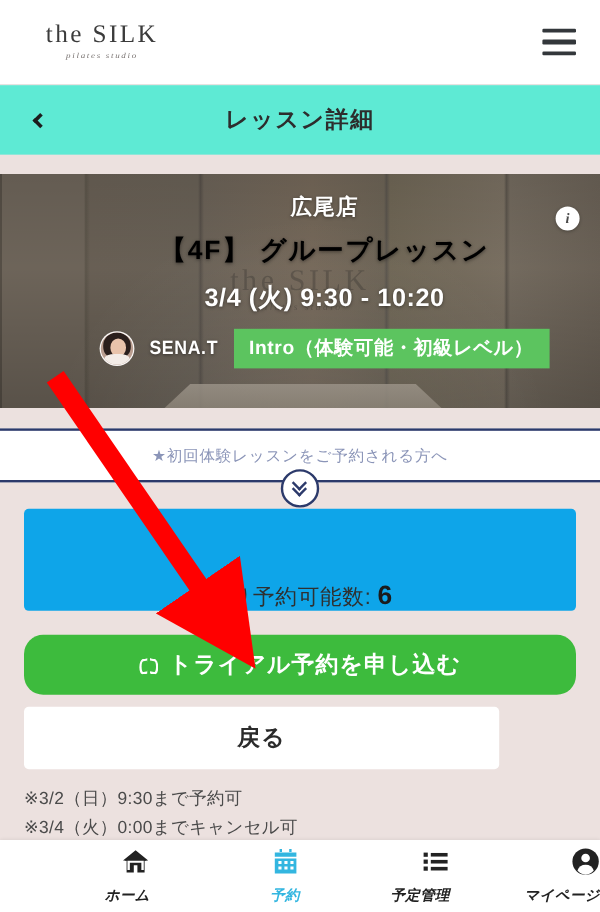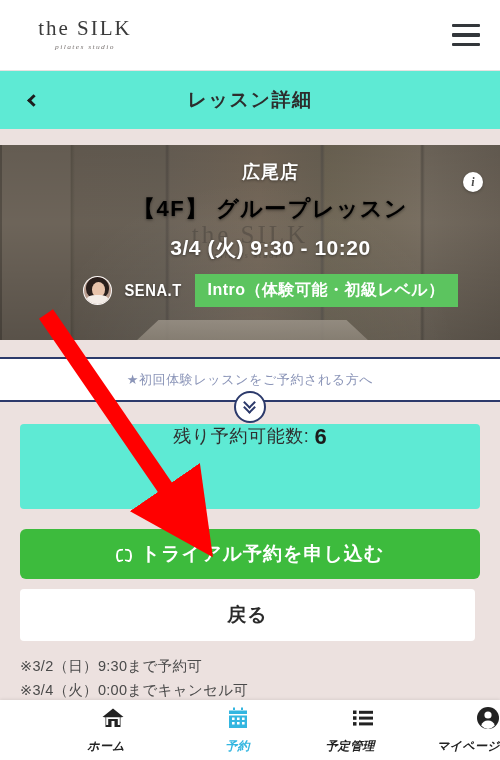--- a/index.html
+++ b/index.html
@@ -219,51 +219,51 @@
     border-right: 2.4px solid #2c3a6b; border-bottom: 2.4px solid #2c3a6b;
     transform: rotate(45deg);
   }
   .scroll-chev .dbl i:nth-child(1) { top: -2px; }
   .scroll-chev .dbl i:nth-child(2) { top: 3px; }
 
   
   .count-card {
     position: absolute; top: 424px; left: 20px;
     width: 460px; height: 85px;
-    background: #5eead4; border-radius: 4px;
-    display: flex; align-items: flex-start; justify-content: center;
+    background: #0ea5e9; border-radius: 4px;
+    display: flex; align-items: flex-end; justify-content: center;
   }
   .count-label {
     font-size: 18px; color: #2f3030; letter-spacing: .6px;
   }
   .count-value {
     font-size: 22px; font-weight: 700; color: #1b1b1b; margin-left: 5px;
   }
   .cta-btn {
     position: absolute; top: 529px; left: 20px;
     width: 460px; height: 50px;
-    background: #3dbb3d; border-radius: 6px;
+    background: #3dbb3d; border-radius: 16px;
     display: flex; align-items: center; justify-content: center;
     gap: 9px; cursor: pointer;
   }
   .cta-label {
     font-size: 19px; font-weight: 700; color: #ffffff; letter-spacing: 1px;
   }
   .sprout {
     width: 16px; height: 18px; position: relative; flex: none;
   }
   .sprout i, .sprout b {
     position: absolute; bottom: 1px; width: 7px; height: 13px;
     border: 2px solid #ffffff; background: transparent;
   }
   .sprout i { left: 0; border-right: none; border-radius: 60% 0 0 60%; transform: skewY(-10deg); }
   .sprout b { right: 0; border-left: none; border-radius: 0 60% 60% 0; transform: skewY(10deg); }
   .back-card {
     position: absolute; top: 589px; left: 20px;
-    width: 455px; height: 52px;
+    width: 396px; height: 52px;
     background: #ffffff; border-radius: 4px;
     display: flex; align-items: center; justify-content: center;
     cursor: pointer;
   }
   .back-label { font-size: 19px; font-weight: 700; color: #2b2b2b; letter-spacing: 1px; }
 
   .notes {
     position: absolute; top: 654px; left: 20px; width: 460px;
   }
   .note-line {

